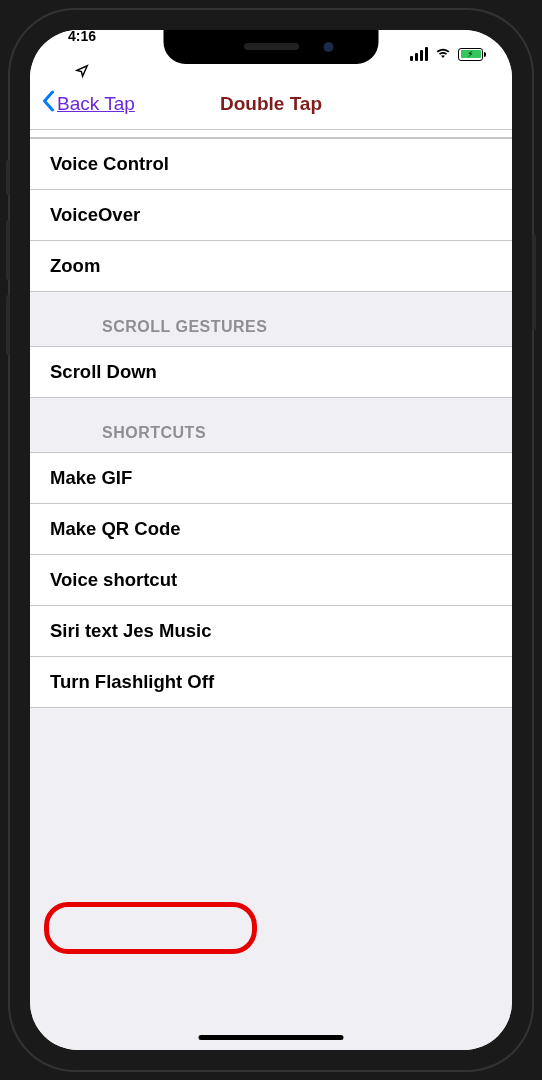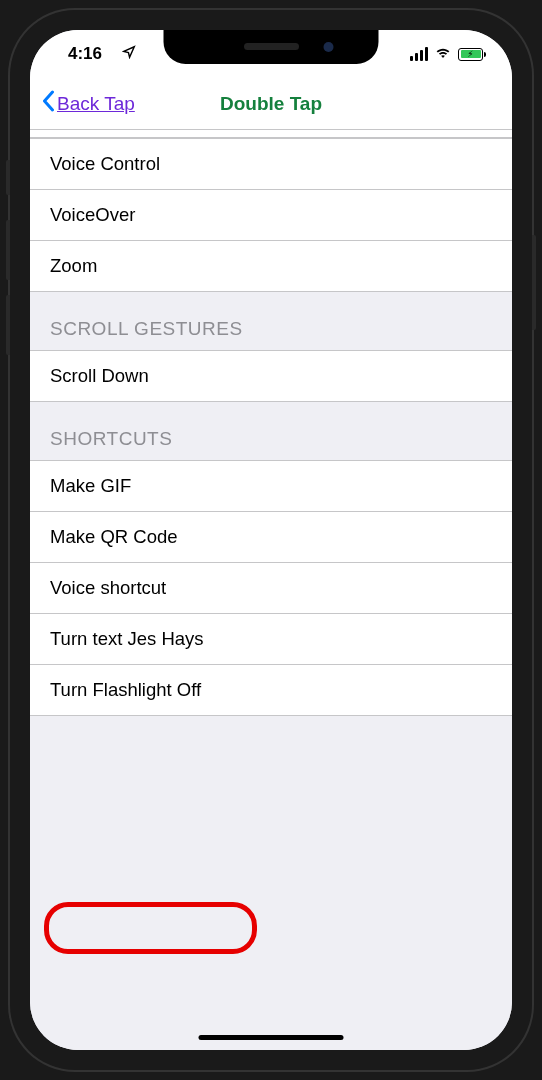--- a/index.html
+++ b/index.html
@@ -81,23 +81,24 @@
       align-items: center;
       padding: 0 26px 0 38px;
       background: #fff;
       position: relative;
     }
 
     .status-left {
       display: flex;
       align-items: center;
       gap: 20px;
-      font-size: 17px;
+      font-size: 14px;
       font-weight: 600;
       color: #000;
+      flex-direction: column;
     }
 
     .status-right {
       display: flex;
       align-items: center;
       gap: 6px;
     }
 
     .signal-bars {
       display: flex;
@@ -184,27 +185,28 @@
       width: 13px;
       height: 22px;
     }
 
     .nav-title {
       position: absolute;
       left: 50%;
       transform: translateX(-50%);
       font-size: 19px;
       font-weight: 600;
-      color: #15803d;
+      color: #7f1d1d;
     }
 
     .content {
       overflow-y: auto;
       height: calc(100% - 100px);
       background: #efeff4;
+      font-weight: bold;
     }
 
     .list-group {
       background: #fff;
     }
 
     .list-item {
       padding: 14px 20px;
       font-size: 18.5px;
       color: #000;
@@ -216,25 +218,26 @@
       border-top: 0.5px solid #c6c6c8;
     }
 
     .partial-item {
       height: 8px;
       background: #fff;
       border-bottom: 0.5px solid #c6c6c8;
     }
 
     .section-header {
-      padding: 26px 20px 10px;
-      font-size: 19px;
+      padding: 26px 28px 10px;
+      font-size: 16px;
       color: #8e8e93;
       letter-spacing: 0.5px;
       background: #efeff4;
+      margin-left: 44px;
     }
 
     .highlight-ring {
       position: absolute;
       border: 5px solid #e60000;
       border-radius: 24px;
       pointer-events: none;
       z-index: 50;
     }
 
@@ -367,21 +370,21 @@
         <div class="list-item">
           <span>Make GIF</span>
         </div>
         <div class="list-item">
           <span>Make QR Code</span>
         </div>
         <div class="list-item">
           <span>Voice shortcut</span>
         </div>
         <div class="list-item">
-          <span>Turn text Jes Hays</span>
+          <span>Siri text Jes Music</span>
         </div>
         <div class="list-item">
           <span>Turn Flashlight Off</span>
         </div>
       </div>
 
     </div>
 
     <div class="highlight-ring" style="left: 14px; bottom: 96px; width: 213px; height: 52px;"></div>
 

